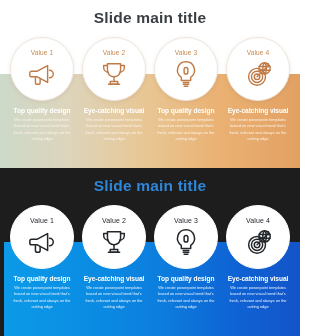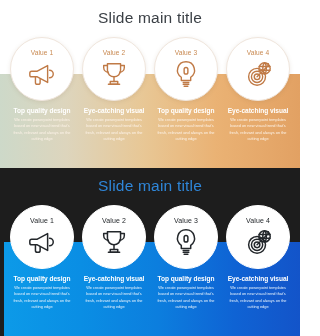--- a/index.html
+++ b/index.html
@@ -36,21 +36,21 @@
   .slide--dark .darkbg{position:absolute;left:4px;right:0;top:0;bottom:0;background:#1d1d1d;}
   .slide--dark .title{color:#2f86d8;}
   .slide--dark .circle{background:#ffffff;border:1px solid #ffffff;box-shadow:none;}
   .slide--dark .val{color:#23272b;}
   .slide--dark .ico{stroke:#23272b;}
   .slide--dark .h3{color:#ffffff;}
   .slide--dark .body{color:#eaf4fd;}
 
   .title{
     position:absolute;left:0;right:0;top:10px;text-align:center;
-    font-size:15.5px;font-weight:400;letter-spacing:.2px;line-height:1;
+    font-size:15.5px;font-weight:700;letter-spacing:.2px;line-height:1;
   }
   .slide--dark .title{top:178px;}
 
   .cols{position:absolute;left:0;right:0;top:0;bottom:0;
         display:flex;justify-content:space-between;padding:0 8px;box-sizing:border-box;}
   .col{width:68px;position:relative;display:flex;flex-direction:column;align-items:center;}
 
   .circle{
     width:64px;height:64px;border-radius:50%;margin-top:37px;
     display:flex;flex-direction:column;align-items:center;justify-content:flex-start;

